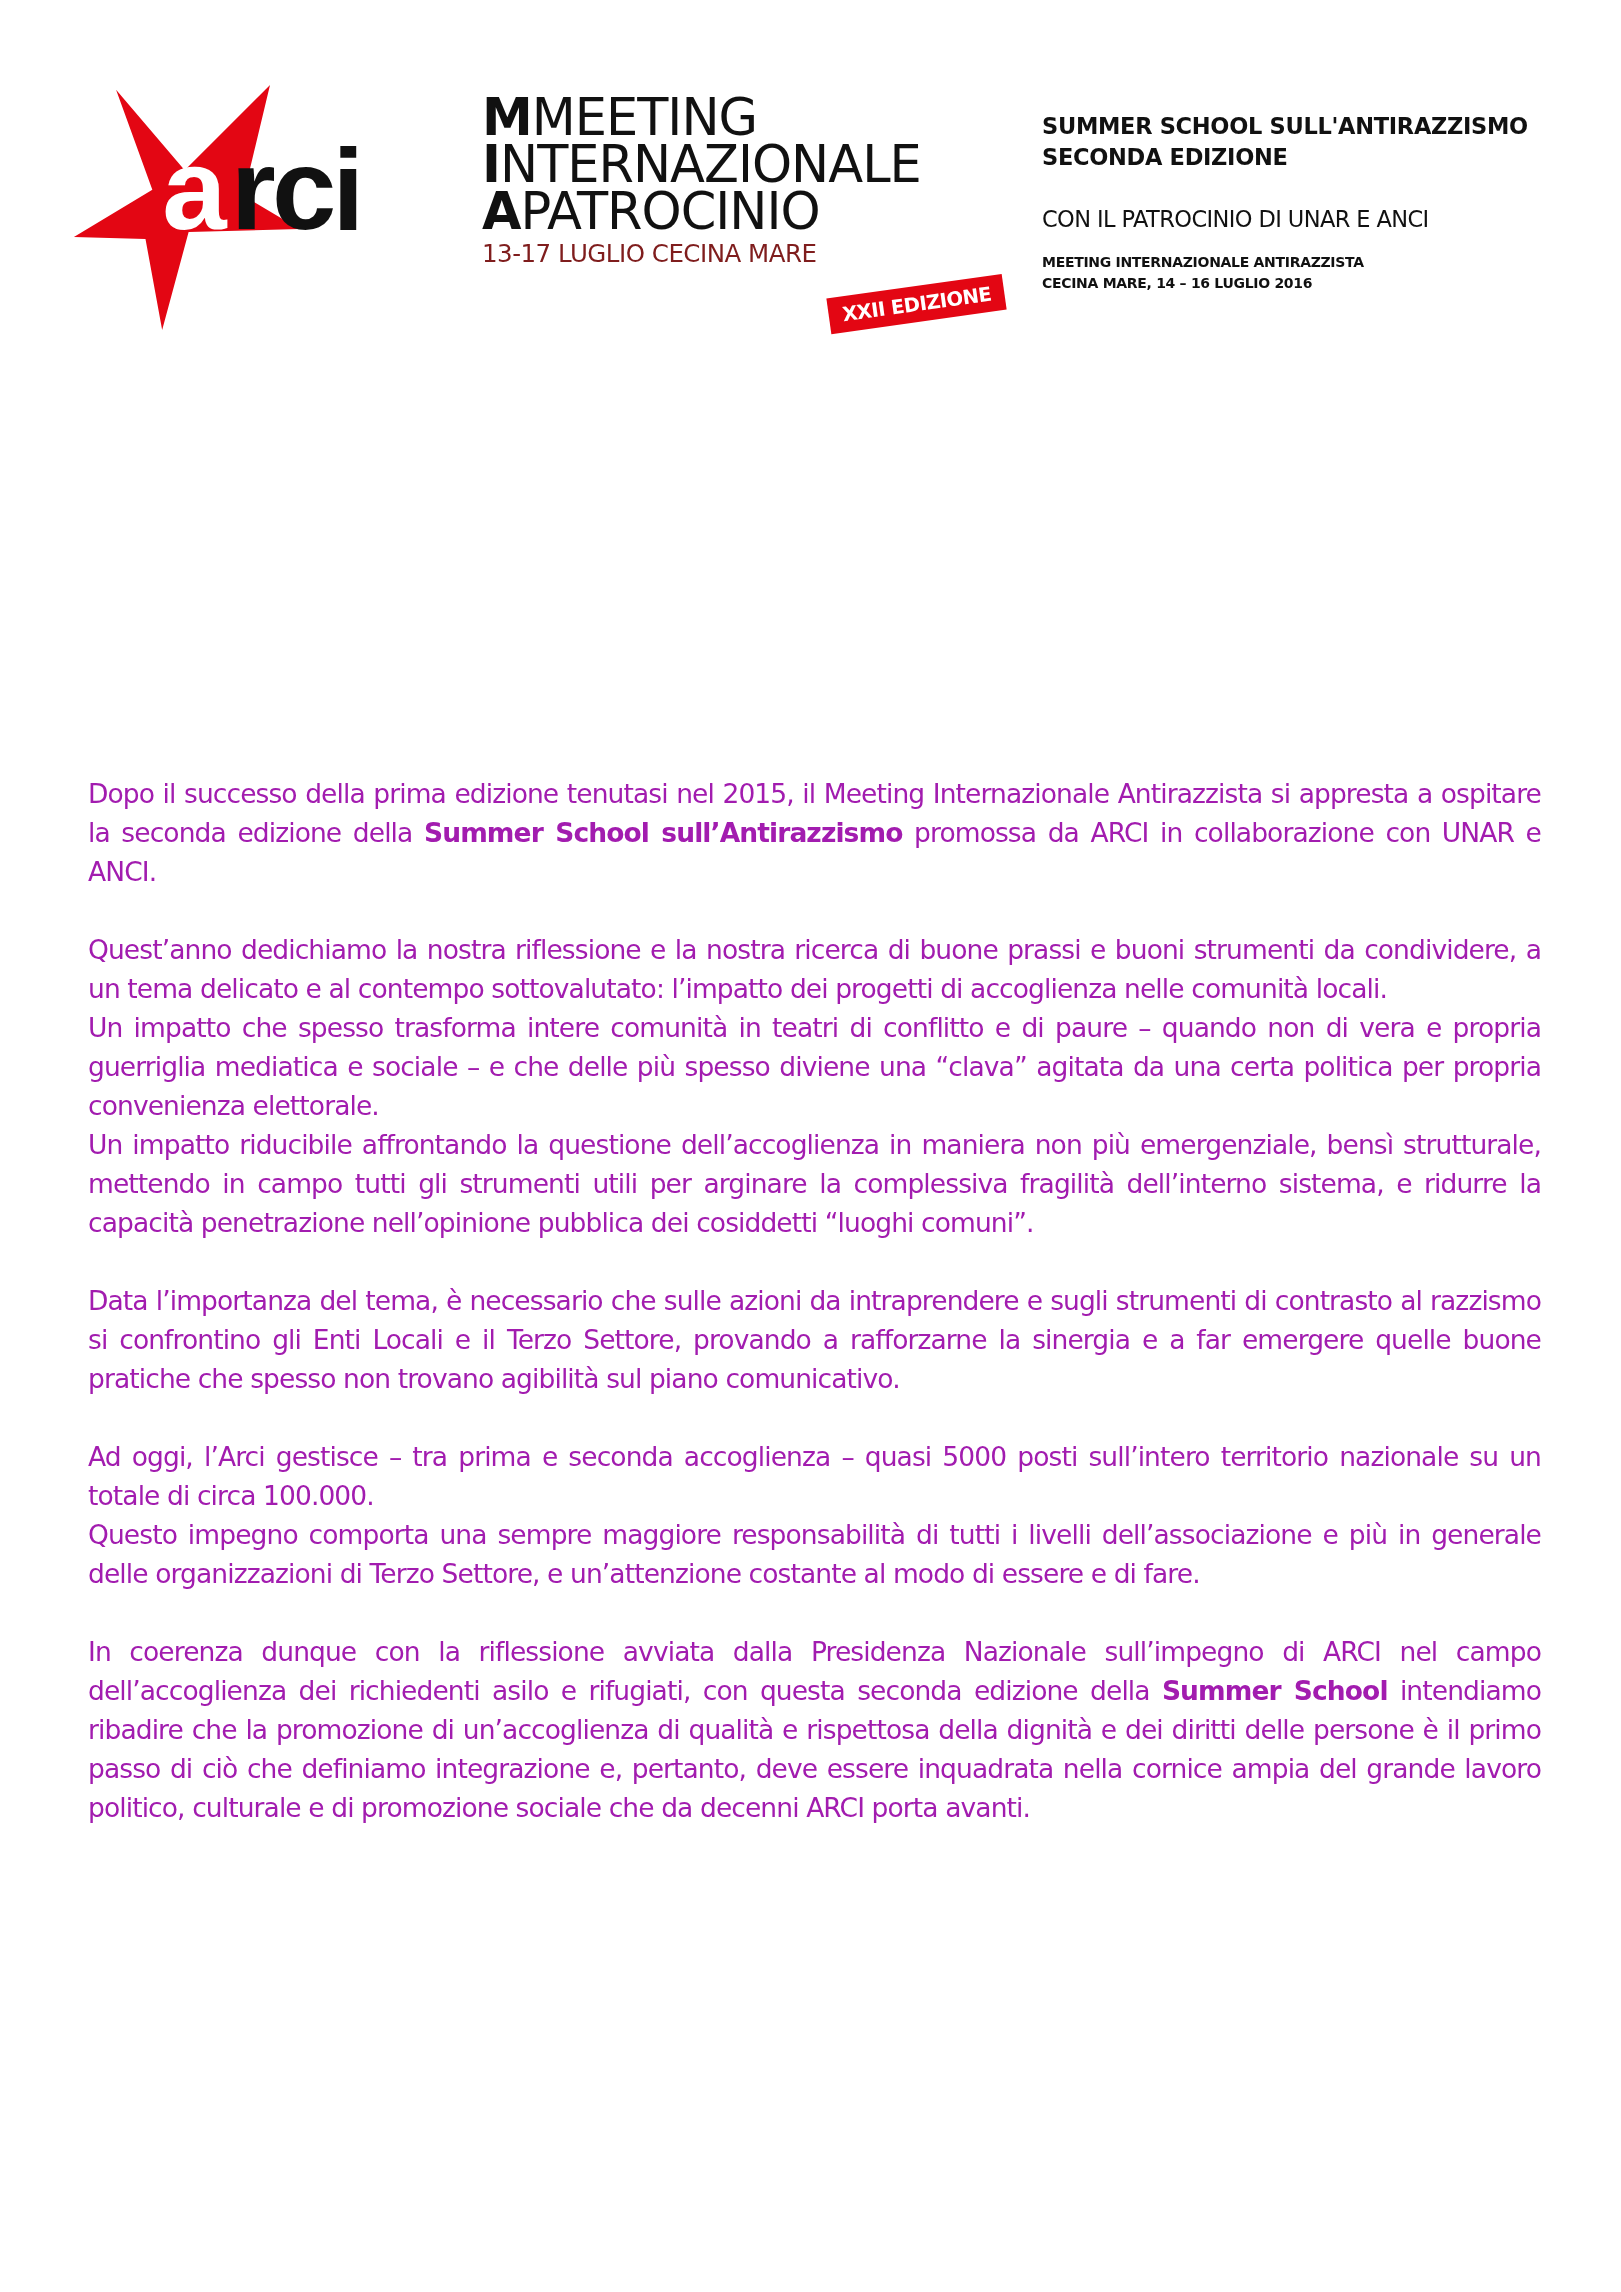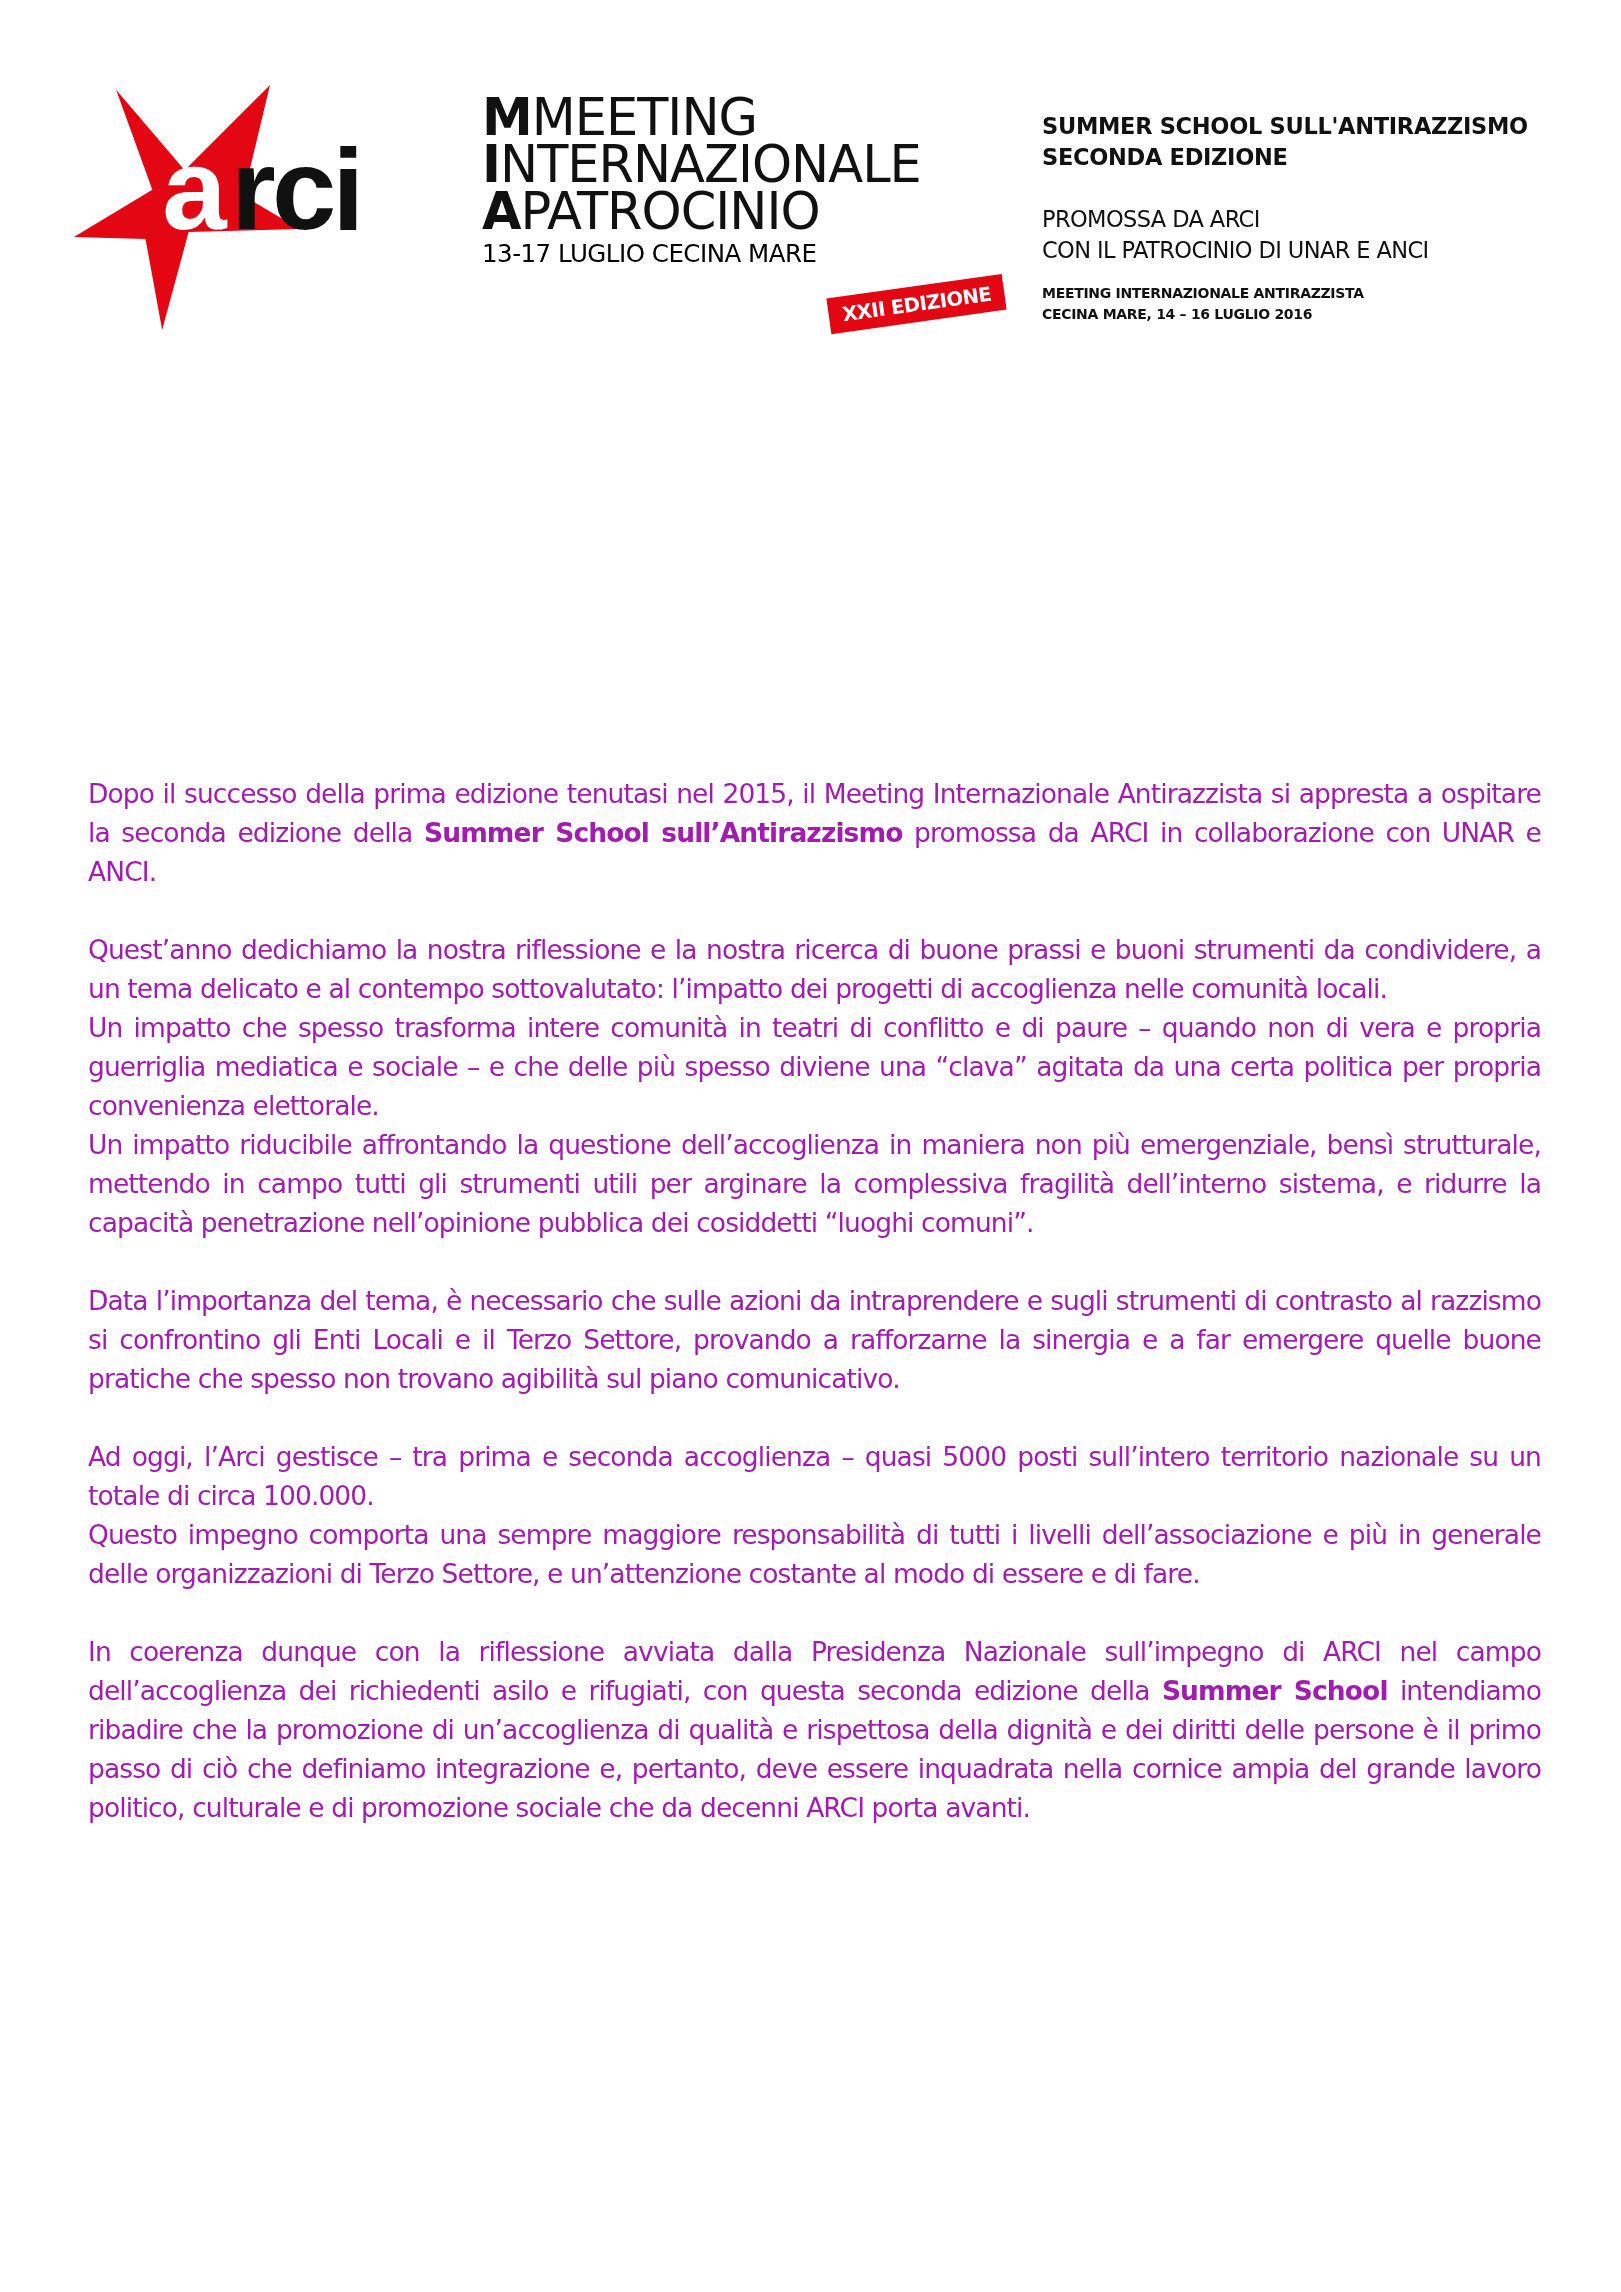--- a/index.html
+++ b/index.html
@@ -5,21 +5,21 @@
   html, body { margin: 0; padding: 0; background: #ffffff; }
   body { width: 1621px; height: 2293px; position: relative; overflow: hidden;
          font-family: "DejaVu Sans", sans-serif; color: #111111; }
   .logo { position: absolute; left: 69px; top: 80px; width: 353px; height: 255px; }
   .logo svg { width: 100%; height: 100%; display: block; }
   .title-block { position: absolute; left: 482px; top: 94px; }
   .title-line { font-family: "DejaVu Sans", sans-serif; font-size: 51px; line-height: 47px;
                 letter-spacing: -1px; color: #111; font-weight: normal; white-space: nowrap; }
   .title-line .cap { font-weight: bold; }
   .title-date { font-family: "DejaVu Sans", sans-serif; font-size: 24.5px; line-height: 29px;
-                margin-top: 3.9px; letter-spacing: -0.5px; color: #000000; white-space: nowrap; }
+                margin-top: 3.9px; letter-spacing: -0.5px; color: #7f1d1d; white-space: nowrap; }
   .badge { position: absolute; left: 828px; top: 286px; background: #e30613; color: #fff;
            font-family: "DejaVu Sans", sans-serif; font-weight: bold; font-size: 19.6px;
            padding: 6.9px 13.7px 5.9px 13.7px; transform: rotate(-8deg); letter-spacing: -0.5px;
            white-space: nowrap; }
   .right-block { position: absolute; left: 1042px; top: 111px; }
   .rb-heading { font-family: "DejaVu Sans", sans-serif; font-weight: bold; font-size: 22.5px;
                 line-height: 31px; letter-spacing: -0.3px; white-space: nowrap; }
   .rb-promo { font-family: "DejaVu Sans", sans-serif; font-size: 22.5px; line-height: 31px;
               margin-top: 31px; letter-spacing: -0.6px; white-space: nowrap; font-weight: normal; }
   .rb-meeting { font-family: "DejaVu Sans", sans-serif; font-weight: bold; font-size: 14px;
@@ -49,21 +49,20 @@
   <div class="title-date">13-17 LUGLIO CECINA MARE</div>
 </div>
 <div class="badge">XXII EDIZIONE</div>
 
 <div class="right-block">
   <div class="rb-heading">
     <div>SUMMER SCHOOL SULL'ANTIRAZZISMO</div>
     <div>SECONDA EDIZIONE</div>
   </div>
   <div class="rb-promo">
-    <div>PROMOSSA DA ARCI</div>
     <div>CON IL PATROCINIO DI UNAR E ANCI</div>
   </div>
   <div class="rb-meeting">
     <div>MEETING INTERNAZIONALE ANTIRAZZISTA</div>
     <div>CECINA MARE, 14 – 16 LUGLIO 2016</div>
   </div>
 </div>
 
 <div class="body-text">
   <p class="para"><span>Dopo il successo della prima edizione tenutasi nel 2015, il Meeting Internazionale Antirazzista si appresta a ospitare la seconda edizione della </span><b>Summer School sull’Antirazzismo</b><span> promossa da ARCI in collaborazione con UNAR e ANCI.</span></p>

